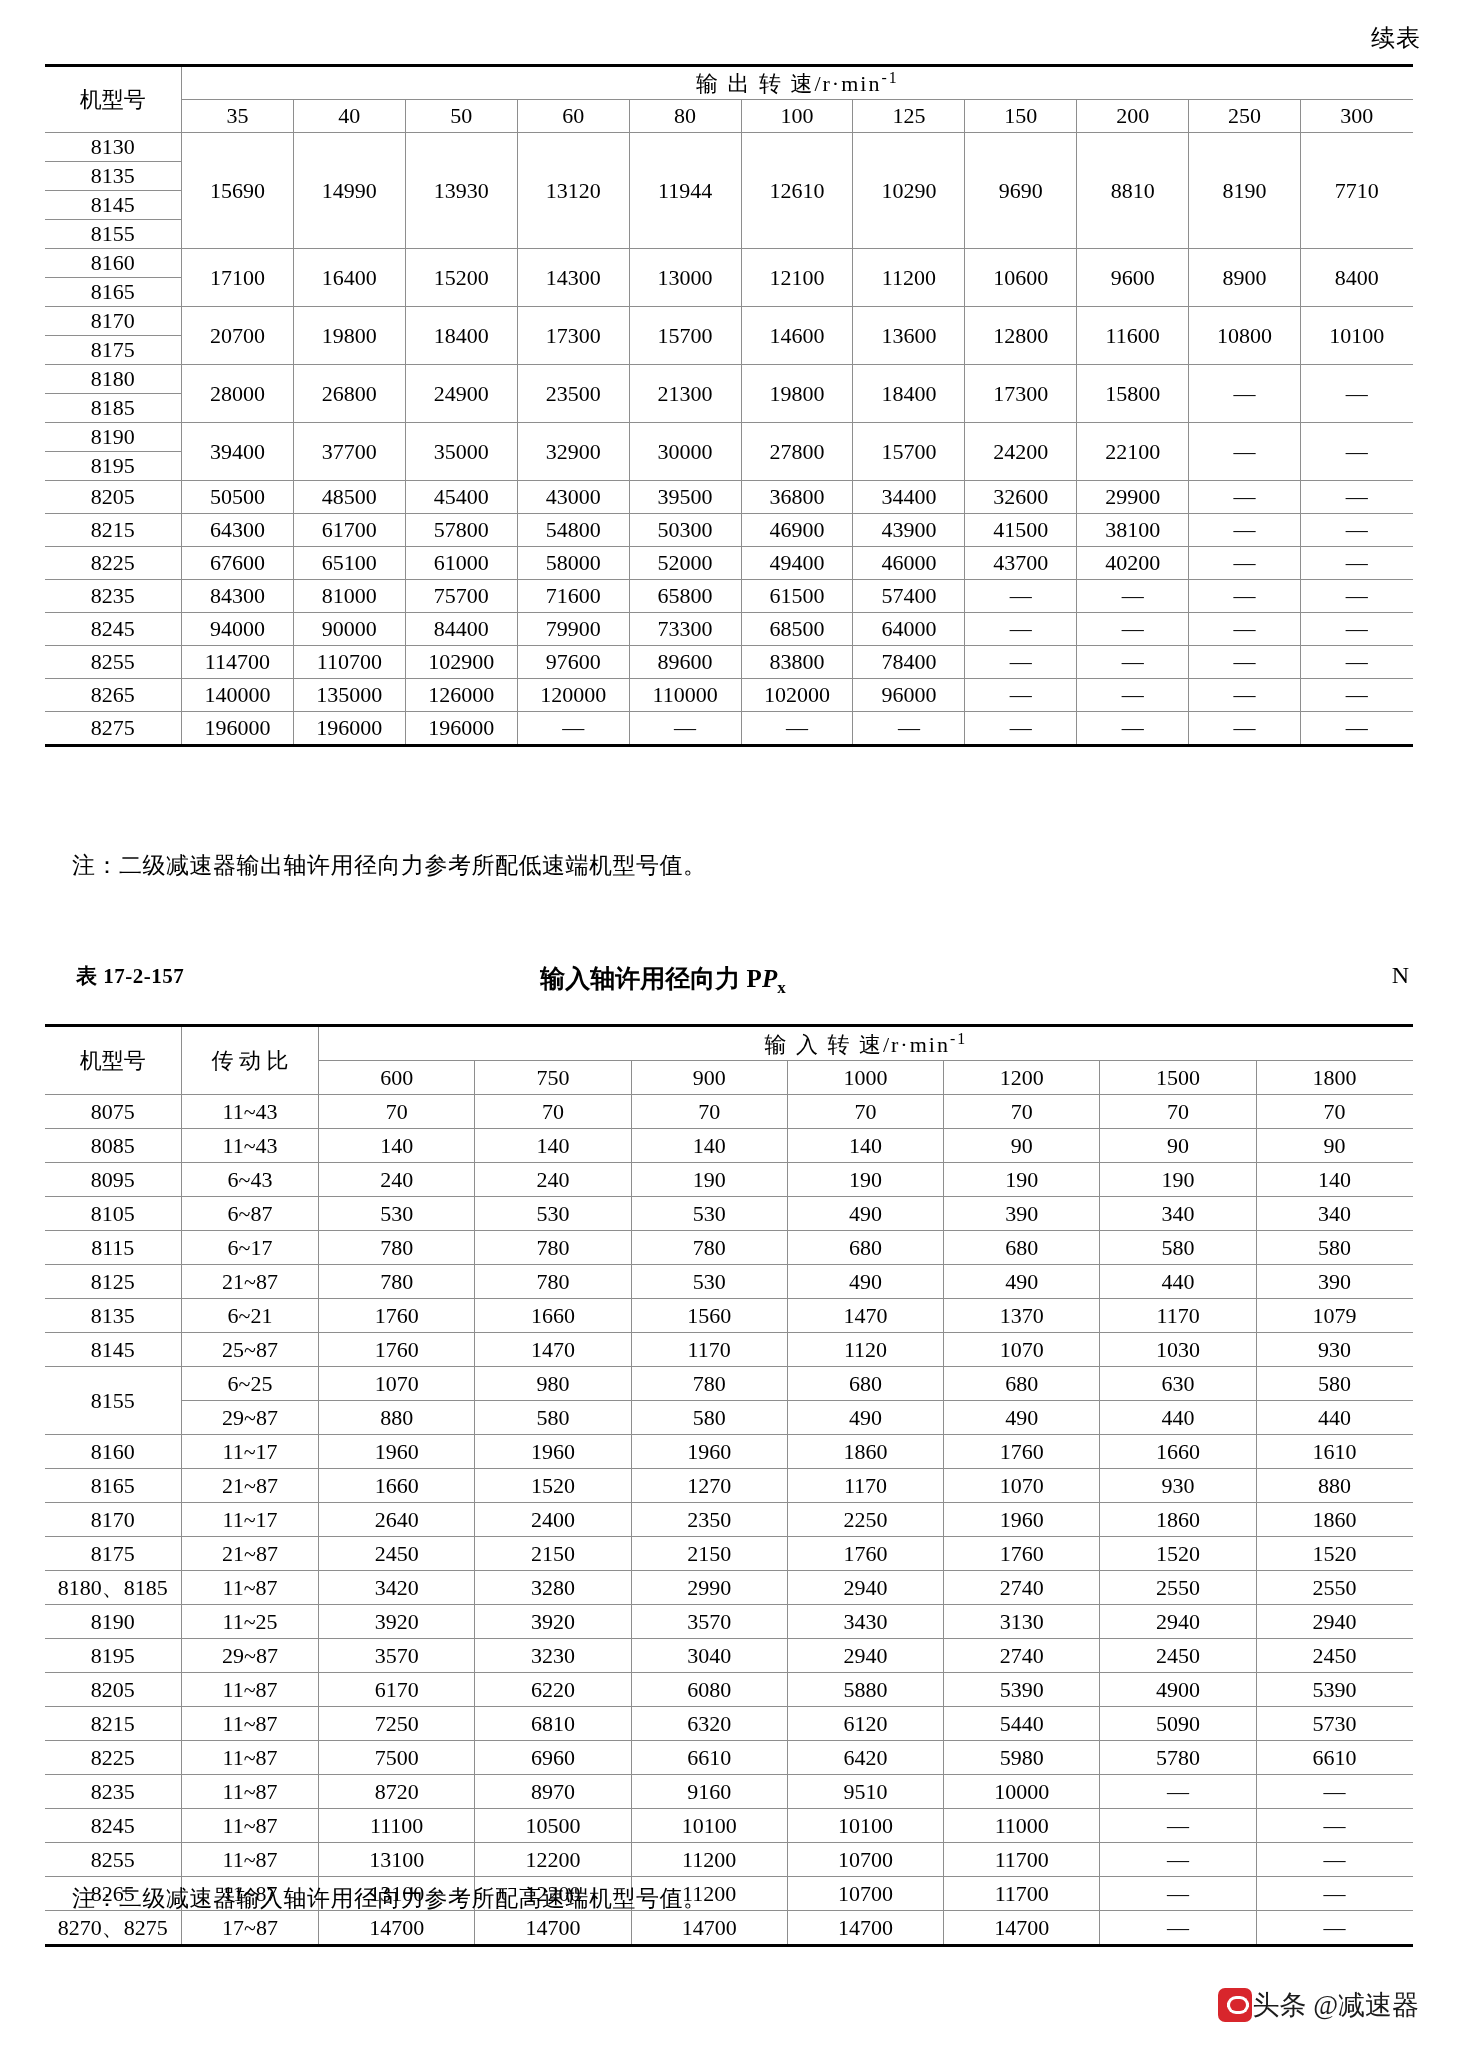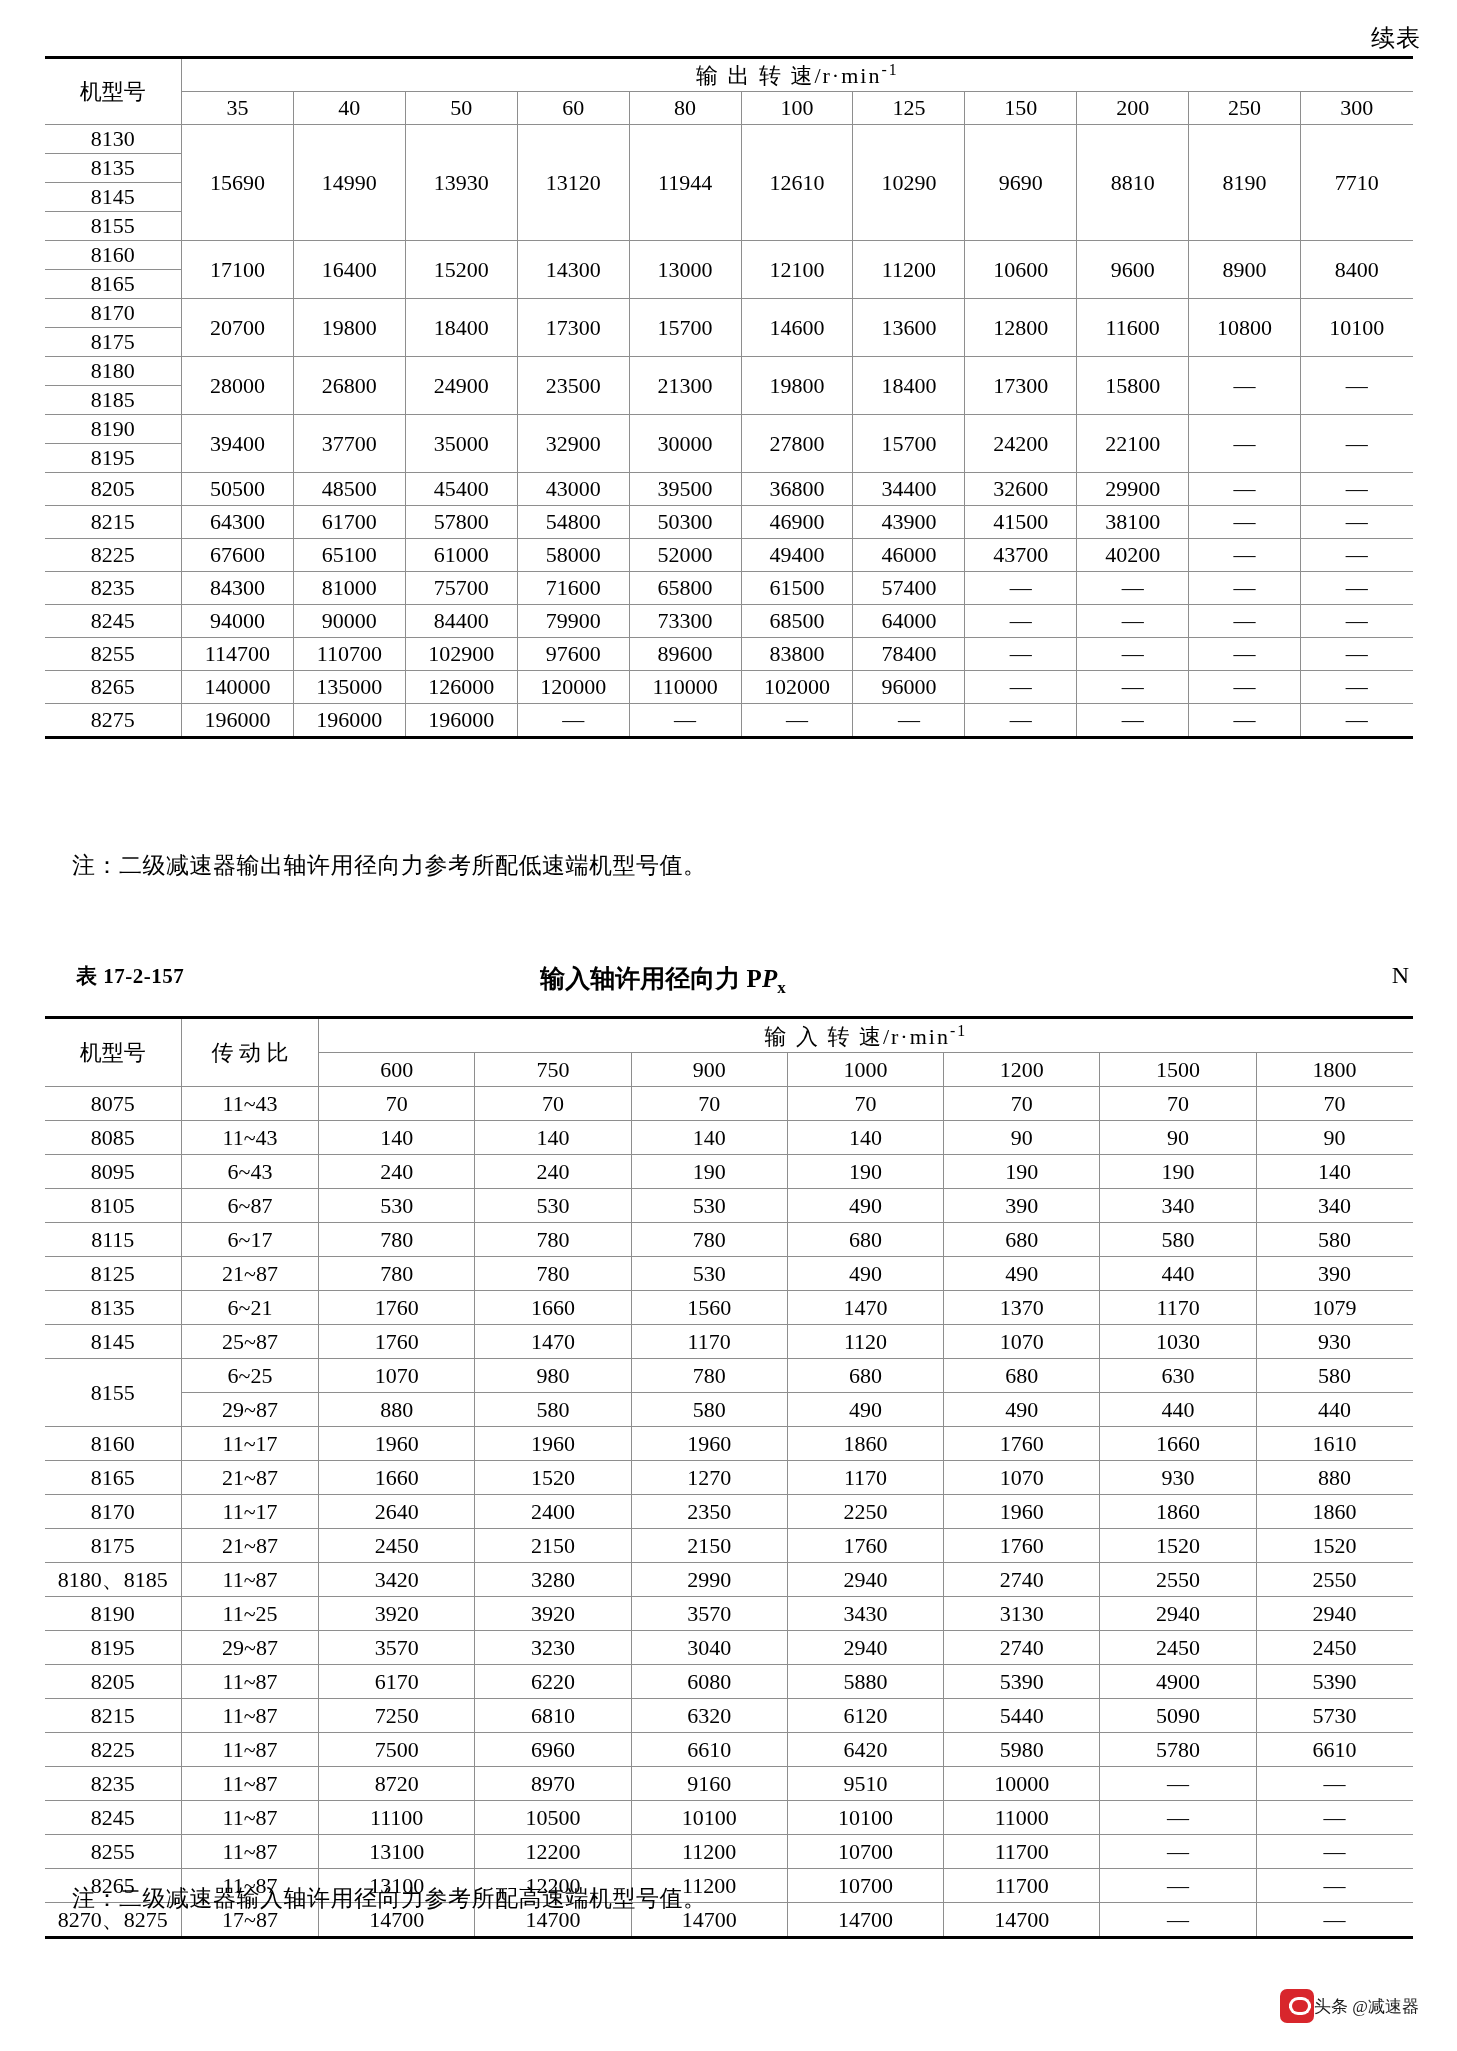--- a/index.html
+++ b/index.html
@@ -30,21 +30,21 @@
     right: 36px;
     font-size: 24px;
     letter-spacing: 1px;
   }
 
   
   table.spec {
     border-collapse: collapse;
     table-layout: fixed;
     width: 1368px;
-    margin: 8px auto;
+    margin: 16px auto;
     font-size: 22px;
   }
   table.spec td, table.spec th {
     border: 1px solid #8e8e8e;
     text-align: center;
     vertical-align: middle;
     font-weight: normal;
     padding: 0;
     line-height: 1.0;
     white-space: nowrap;
@@ -135,21 +135,21 @@
     left: 72px;
   }
 
   
   .watermark {
     position: absolute;
     right: 38px;
     bottom: 28px;
     display: flex;
     align-items: center;
-    font-size: 17px;
+    font-size: 27px;
     color: #1b1b1b;
   }
   .wm-logo {
     width: 34px; height: 34px;
     border-radius: 7px;
     background: #d8262c;
     position: relative;
     display: inline-block;
   }
   .wm-logo::before {

